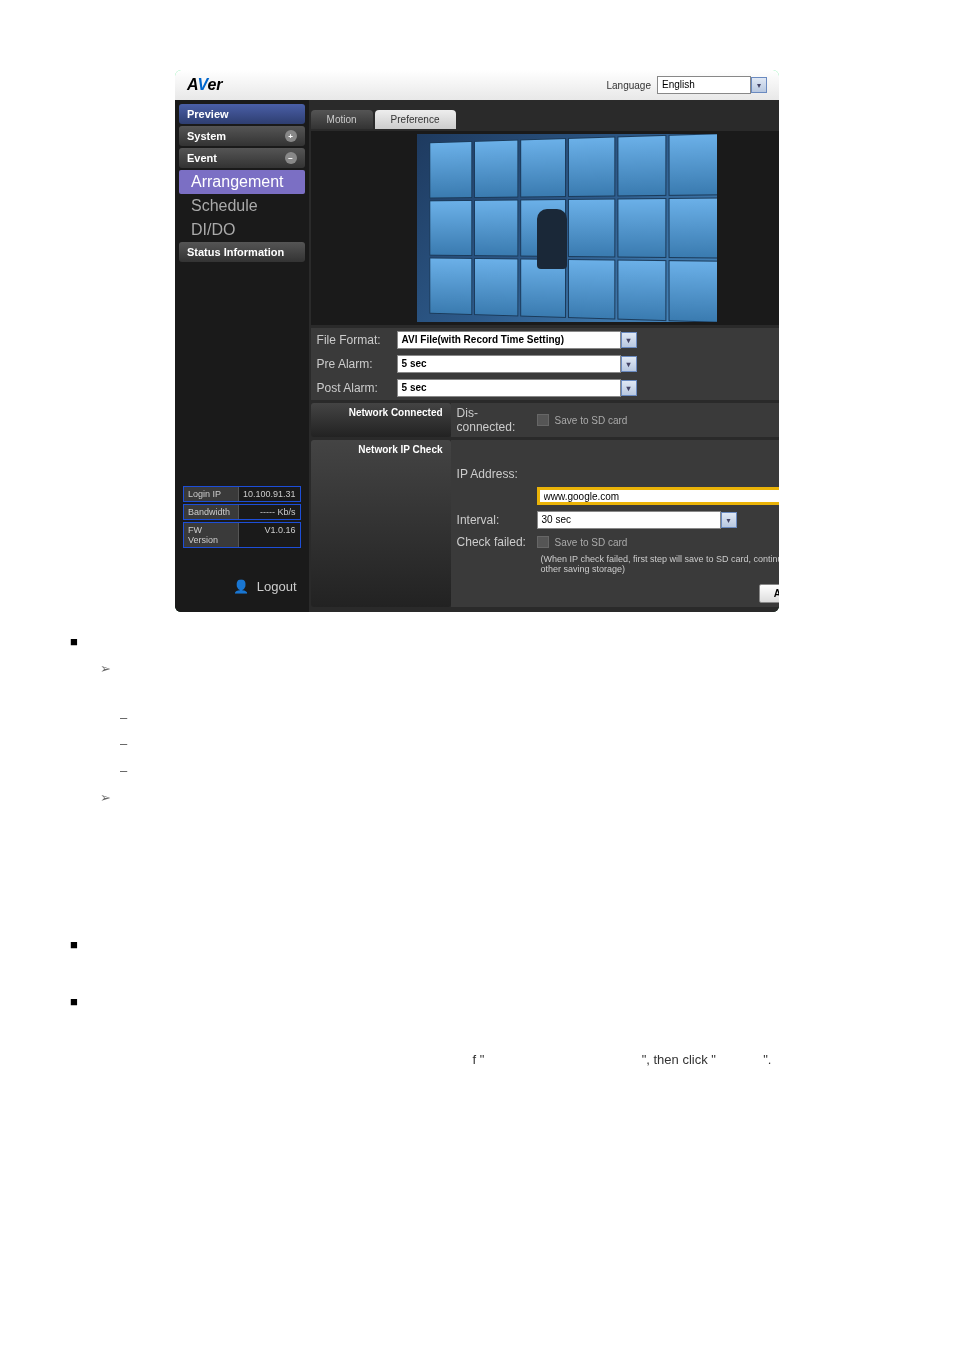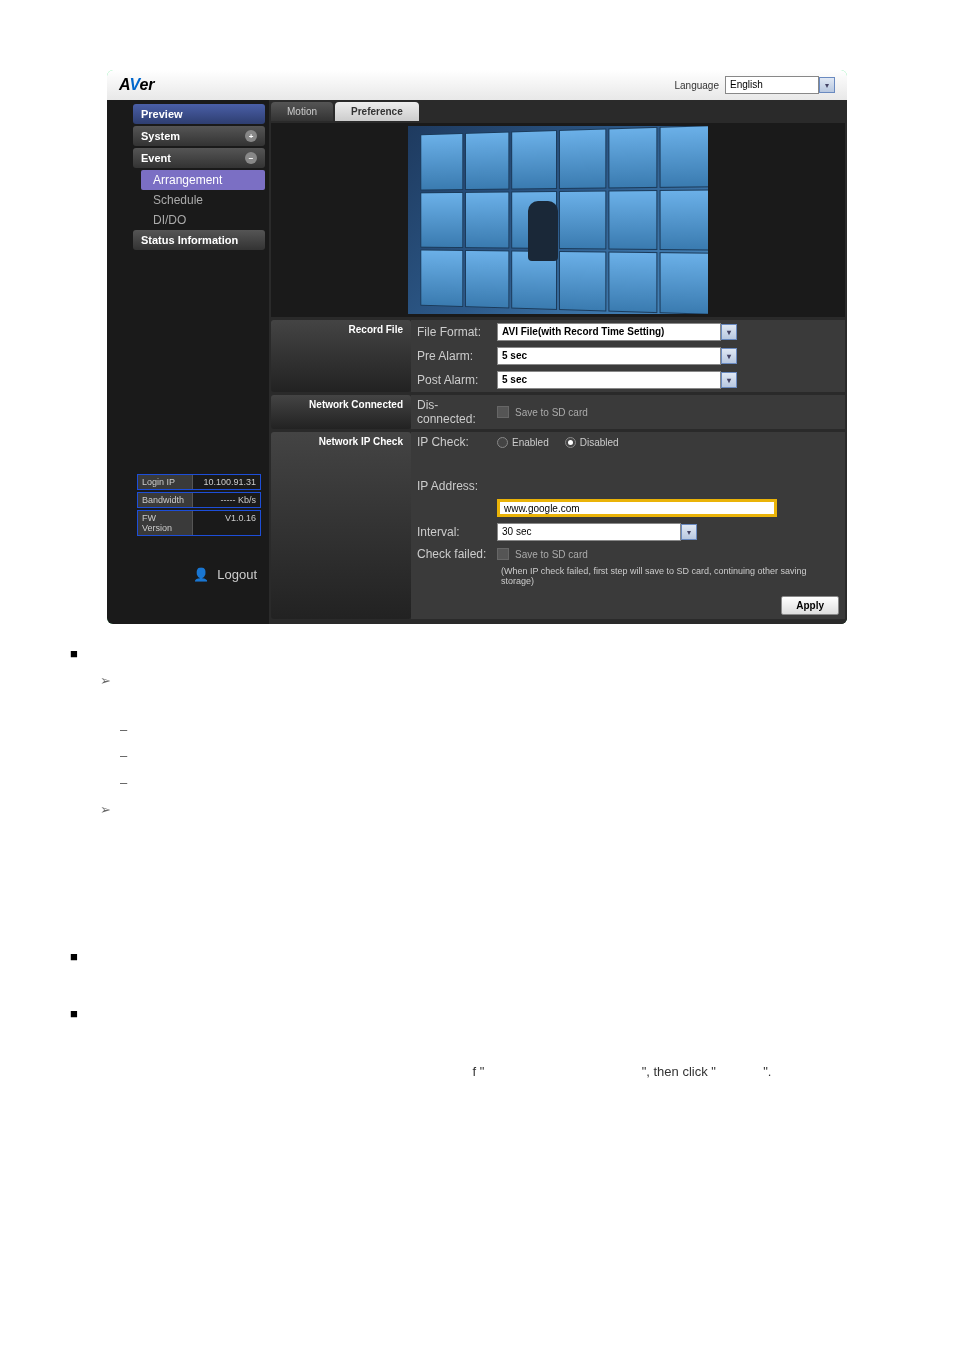--- a/index.html
+++ b/index.html
@@ -1,20 +1,20 @@
 <!DOCTYPE html>
 <html><head>
   <meta charset="utf-8">
   <style>
     * { margin: 0; padding: 0; box-sizing: border-box; }
     body { font-family: Arial, sans-serif; font-size: 11px; background: #fff; width: 954px; }
     
     .page-container { padding: 70px 70px 40px 70px; }
     .window-frame { 
-      width: 740px; 
+      width: 604px; 
       background: #86efac; 
       border-radius: 6px;
       margin: 0 auto 20px auto;
       overflow: hidden;
     }
     
     .top-header { 
       background: linear-gradient(#fff, #e8e8e8);
       height: 30px;
       display: flex;
@@ -23,21 +23,21 @@
       border-radius: 6px 6px 0 0;
     }
     .logo { font-size: 16px; font-weight: bold; font-style: italic; }
     .logo-a { color: #000; }
     .logo-v { color: #0066cc; }
     .logo-er { color: #000; }
     
     .header-spacer { flex: 1; }
     .lang-label { color: #333; font-size: 10px; margin-right: 6px; }
     
-    .main-area { display: flex; background: #1a1a1a; padding-left: 22px; }
+    .main-area { display: flex; background: #1a1a1a; }
     
     .sidebar { 
       width: 140px; 
       background: #1a1a1a;
       padding: 4px;
     }
     .nav-item { 
       display: flex; 
       align-items: center;
       justify-content: space-between;
@@ -45,21 +45,21 @@
       margin-bottom: 2px;
       border-radius: 3px;
       color: #fff;
       font-size: 11px;
       cursor: pointer;
     }
     .nav-preview { background: linear-gradient(#4a5fa8, #2e3e70); font-weight: bold; }
     .nav-system { background: linear-gradient(#555, #333); font-weight: bold; }
     .nav-event { background: linear-gradient(#555, #333); font-weight: bold; }
     .nav-status { background: linear-gradient(#555, #333); font-weight: bold; }
-    .nav-sub { color: #aaa; padding: 3px 12px; font-size: 12px; cursor: pointer; margin-left: 8px; }
+    .nav-sub { color: #aaa; padding: 3px 12px; font-size: 16px; cursor: pointer; }
     .nav-sub.active { background: #7b6fc4; color: #fff; border-radius: 2px; }
     .nav-icon-circle { 
       width: 12px; height: 12px; 
       border-radius: 50%; 
       background: #888; 
       font-size: 8px;
       display: flex; align-items: center; justify-content: center;
       color: #fff;
     }
     
@@ -99,21 +99,22 @@
       padding: 4px 16px; 
       background: linear-gradient(#555, #333);
       color: #ccc;
       border-radius: 4px 4px 0 0;
       font-size: 10px;
       cursor: pointer;
     }
     .tab.active { 
       background: linear-gradient(#eee, #ccc);
       color: #333;
-      font-weight: bold;
+      font-weight: normal;
+      margin-top: 8px;
     }
     
     .preview-area {
       height: 194px;
       background: #1a1a1a;
       display: flex;
       align-items: center;
       justify-content: center;
       margin-bottom: 3px;
     }
@@ -309,21 +310,20 @@
                 <div class="monitor"></div>
               <div class="monitor"></div>
                 <div class="monitor"></div>
                 <div class="monitor"></div>
             </div>
             <div class="person"></div>
           </div>
         </div>
 
         <div class="section">
-          <div class="section-label">Record File</div>
           <div class="section-body">
             <div class="form-row">
               <div class="form-label">File Format:</div>
               <div class="select-wrapper form-control">
                 <div class="select-inner">AVI File(with Record Time Setting)</div>
                 <div class="form-dropdown-arrow">▾</div>
               </div>
             </div>
             <div class="form-row">
               <div class="form-label">Pre Alarm:</div>
@@ -351,33 +351,20 @@
                 <div class="fake-checkbox"></div>
                 <span>Save to SD card</span>
               </div>
             </div>
           </div>
         </div>
 
         <div class="section">
           <div class="section-label">Network IP Check</div>
           <div class="section-body">
-            <div class="form-row">
-              <div class="form-label">IP Check:</div>
-              <div style="display:flex">
-                <div class="radio-wrap">
-                  <div class="fake-radio"></div>
-                  <span>Enabled</span>
-                </div>
-                <div class="radio-wrap">
-                  <div class="fake-radio selected"></div>
-                  <span>Disabled</span>
-                </div>
-              </div>
-            </div>
             <div class="form-row">
               <div class="form-label">IP Address:</div>
               <input class="text-input" value="www.google.com" style="">
             </div>
             <div class="form-row">
               <div class="form-label">Interval:</div>
               <div class="select-wrapper" style="width:200px">
                 <div class="select-inner">30 sec</div>
                 <div class="form-dropdown-arrow">▾</div>
               </div>

